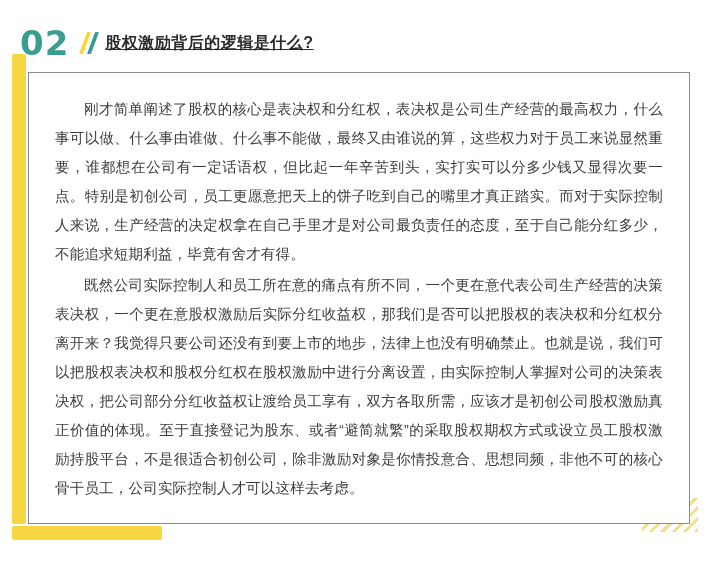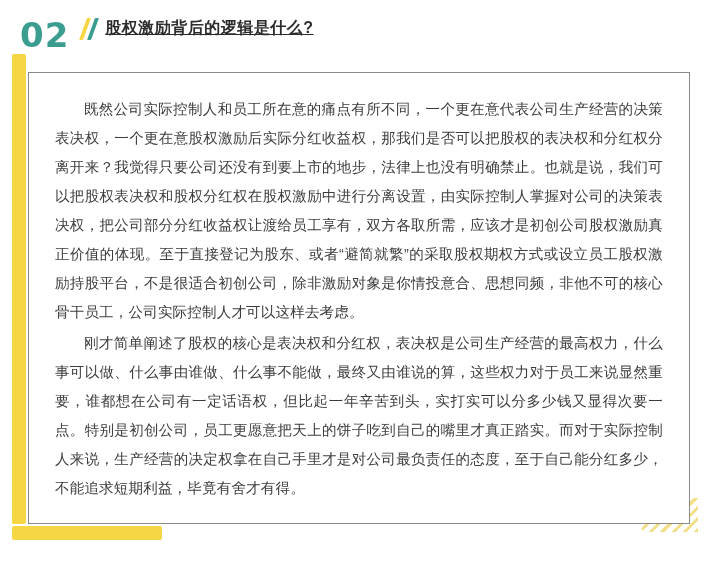--- a/index.html
+++ b/index.html
@@ -54,21 +54,21 @@
     );
   }
 
   
   .header {
     position: absolute;
     left: 20px;
     top: 18px;
     height: 50px;
     display: flex;
-    align-items: flex-start;
+    align-items: center;
   }
   .header-num {
     font-size: 34px;
     font-weight: bold;
     color: #3a9d8f;
     letter-spacing: 1px;
     line-height: 1;
     font-family: "DejaVu Sans", sans-serif;
   }
   .header-slashes {
@@ -128,17 +128,17 @@
   <div class="header">
     <div class="header-num">02</div>
     <div class="header-slashes">
       <div class="slash s1"></div>
       <div class="slash s2"></div>
     </div>
     <div class="header-title">股权激励背后的逻辑是什么?</div>
   </div>
 
   <div class="content-box">
+    <p class="para">刚才简单阐述了股权的核心是表决权和分红权，表决权是公司生产经营的最高权力，什么事可以做、什么事由谁做、什么事不能做，最终又由谁说的算，这些权力对于员工来说显然重要，谁都想在公司有一定话语权，但比起一年辛苦到头，实打实可以分多少钱又显得次要一点。特别是初创公司，员工更愿意把天上的饼子吃到自己的嘴里才真正踏实。而对于实际控制人来说，生产经营的决定权拿在自己手里才是对公司最负责任的态度，至于自己能分红多少，不能追求短期利益，毕竟有舍才有得。</p>
     <p class="para">既然公司实际控制人和员工所在意的痛点有所不同，一个更在意代表公司生产经营的决策表决权，一个更在意股权激励后实际分红收益权，那我们是否可以把股权的表决权和分红权分离开来？我觉得只要公司还没有到要上市的地步，法律上也没有明确禁止。也就是说，我们可以把股权表决权和股权分红权在股权激励中进行分离设置，由实际控制人掌握对公司的决策表决权，把公司部分分红收益权让渡给员工享有，双方各取所需，应该才是初创公司股权激励真正价值的体现。至于直接登记为股东、或者“避简就繁”的采取股权期权方式或设立员工股权激励持股平台，不是很适合初创公司，除非激励对象是你情投意合、思想同频，非他不可的核心骨干员工，公司实际控制人才可以这样去考虑。</p>
-    <p class="para">刚才简单阐述了股权的核心是表决权和分红权，表决权是公司生产经营的最高权力，什么事可以做、什么事由谁做、什么事不能做，最终又由谁说的算，这些权力对于员工来说显然重要，谁都想在公司有一定话语权，但比起一年辛苦到头，实打实可以分多少钱又显得次要一点。特别是初创公司，员工更愿意把天上的饼子吃到自己的嘴里才真正踏实。而对于实际控制人来说，生产经营的决定权拿在自己手里才是对公司最负责任的态度，至于自己能分红多少，不能追求短期利益，毕竟有舍才有得。</p>
   </div>
 
 </div>
 
 </body></html>

